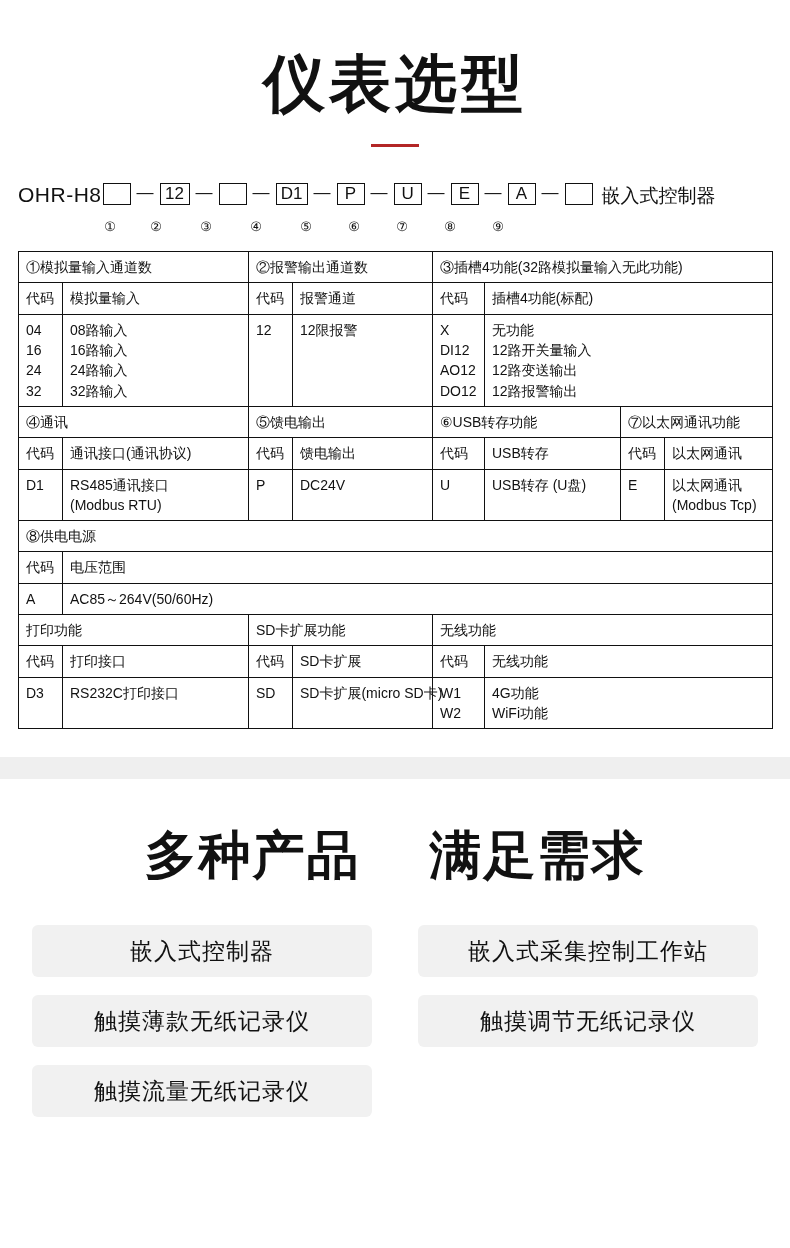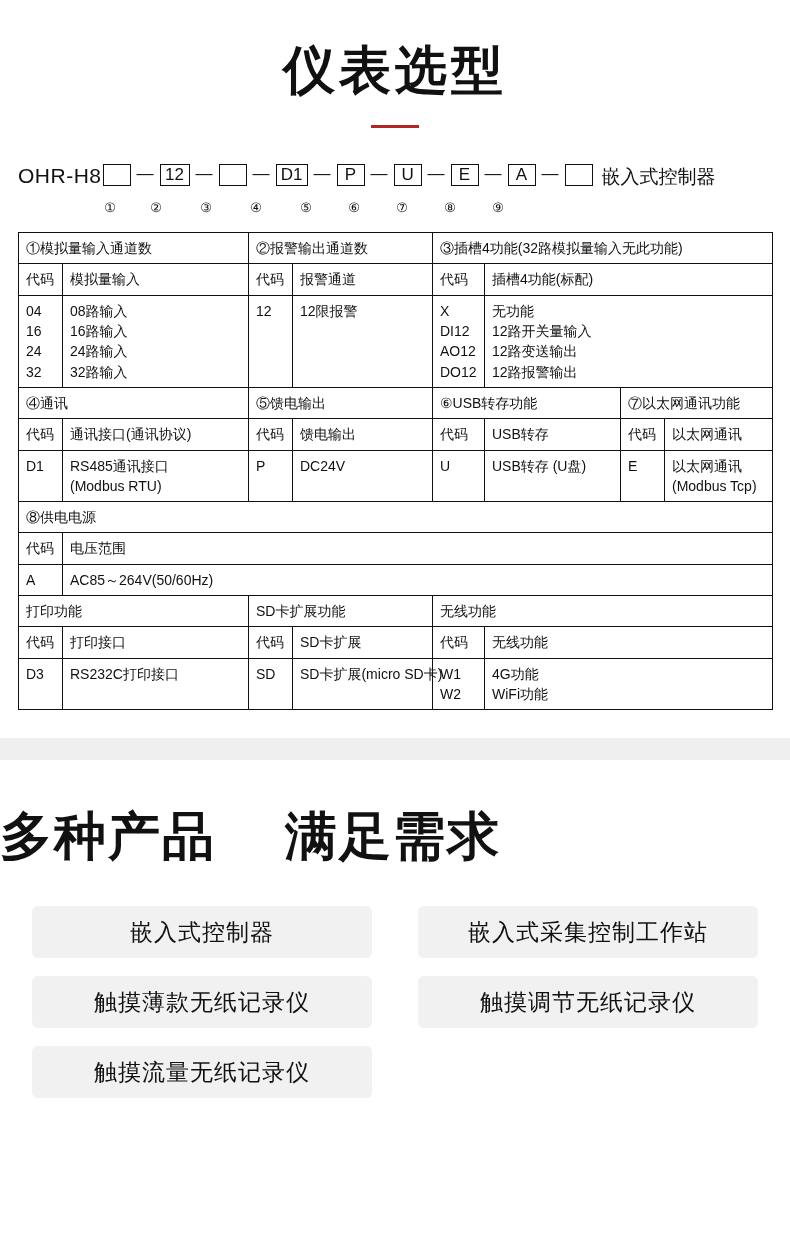--- a/index.html
+++ b/index.html
@@ -20,26 +20,26 @@
     height: 1248px;
     overflow: hidden;
   }
 
   
   .title-wrap {
     padding-top: 34px;
     text-align: center;
   }
   .main-title {
-    font-size: 52px;
+    font-size: 62px;
     font-weight: bold;
     letter-spacing: 4px;
     color: #111;
     line-height: 1.1;
-    margin: 8px;
+    margin: 16px;
   }
   .title-rule {
     width: 48px;
     height: 3px;
     background: #b32626;
     margin: 26px auto 0 auto;
   }
 
   
   .model-area {
@@ -112,21 +112,21 @@
 
   
   .band {
     margin-top: 28px;
     width: 790px;
     height: 22px;
     background: #efefef;
   }
   .sub-title {
     margin-top: 42px;
-    text-align: left;
+    text-align: center;
     font-size: 52px;
     font-weight: bold;
     color: #111;
     letter-spacing: 2px;
   }
   .sub-title .gap { display: inline-block; width: 36px; }
 
   .chip-grid {
     margin: 34px auto 0 auto;
     width: 726px;

